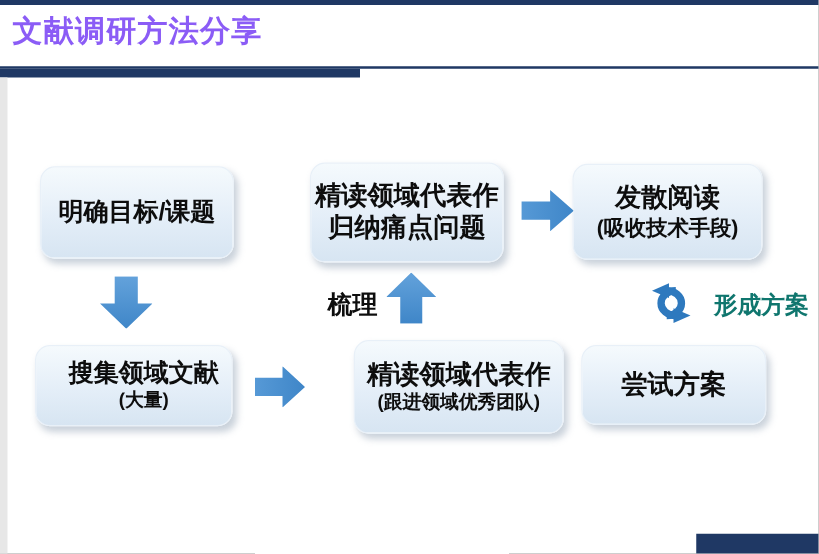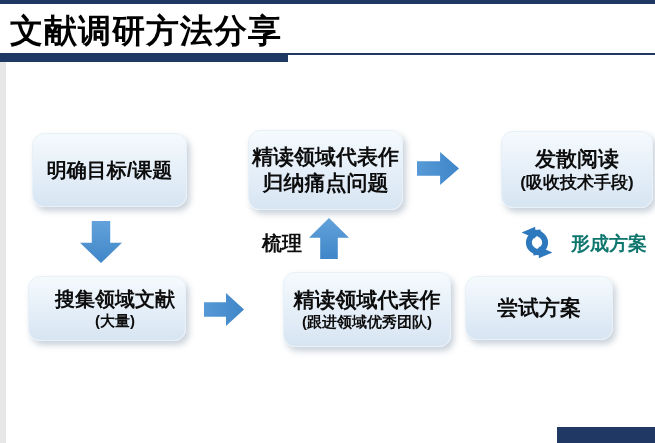--- a/index.html
+++ b/index.html
@@ -4,21 +4,21 @@
 <style>
   html,body{margin:0;padding:0;background:#888;}
   .slide{
     position:relative;width:655px;height:443px;background:#ffffff;
     overflow:hidden;font-family:"Liberation Sans","DejaVu Sans",sans-serif;
     -webkit-font-smoothing:antialiased;
   }
   .top-bar{position:absolute;left:0;top:0;width:655px;height:4px;background:#1f3864;}
   .title{
     position:absolute;left:10px;top:9px;width:630px;
-    font-size:33px;font-weight:900;color:#000000;letter-spacing:1px;white-space:nowrap;
+    font-size:24px;font-weight:900;color:#8b5cf6;letter-spacing:1px;white-space:nowrap;
   }
   .rule-thin{position:absolute;left:0;top:53px;width:655px;height:2px;background:#1f3864;}
   .rule-thick{position:absolute;left:0;top:55px;width:288px;height:7px;background:#1f3864;}
   .left-strip{position:absolute;left:0;top:62px;width:6px;height:381px;background:#e7e7e7;}
 
   .fbox{
     position:absolute;display:flex;flex-direction:column;align-items:center;justify-content:center;
     border-radius:12px;text-align:center;color:#0d0d0d;
     background:linear-gradient(180deg,#f5fafd 0%,#e4eef8 55%,#d7e5f2 100%);
     box-shadow:3px 4px 6px rgba(135,152,173,0.45);
@@ -35,21 +35,21 @@
   .box-collect .l1{font-size:20px;}
   .box-collect .l2{font-size:15px;}
 
   .box-read{left:248px;top:272px;width:168px;height:75px;margin-left:35px;}
   .box-read .l1{font-size:21px;}
   .box-read .l2{font-size:15px;}
 
   .box-summarize{left:248px;top:130px;width:155px;height:80px;}
   .box-summarize .l1,.box-summarize .l2{font-size:21px;}
 
-  .box-diverge{left:458px;top:131px;width:152px;height:77px;margin-left:43px;}
+  .box-diverge{left:458px;top:131px;width:152px;height:77px;}
   .box-diverge .l1{font-size:21px;}
   .box-diverge .l2{font-size:17px;}
 
   .box-try{left:465px;top:276px;width:148px;height:64px;}
   .box-try .l1{font-size:21px;}
 
   .arrow{position:absolute;background:linear-gradient(180deg,#63a2db,#3f86c8);}
   .arrow-down{
     left:80px;top:221px;width:42px;height:42px;
     clip-path:polygon(28% 0,72% 0,72% 52%,100% 52%,50% 100%,0 52%,28% 52%);

